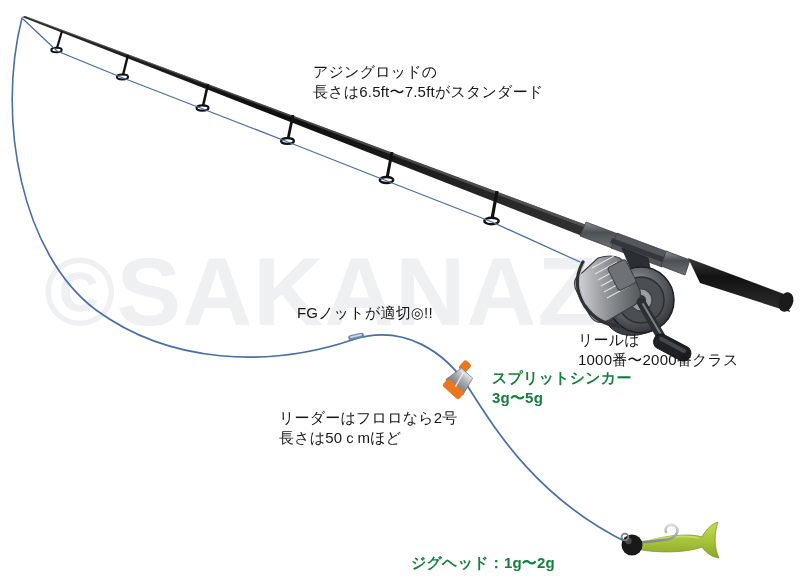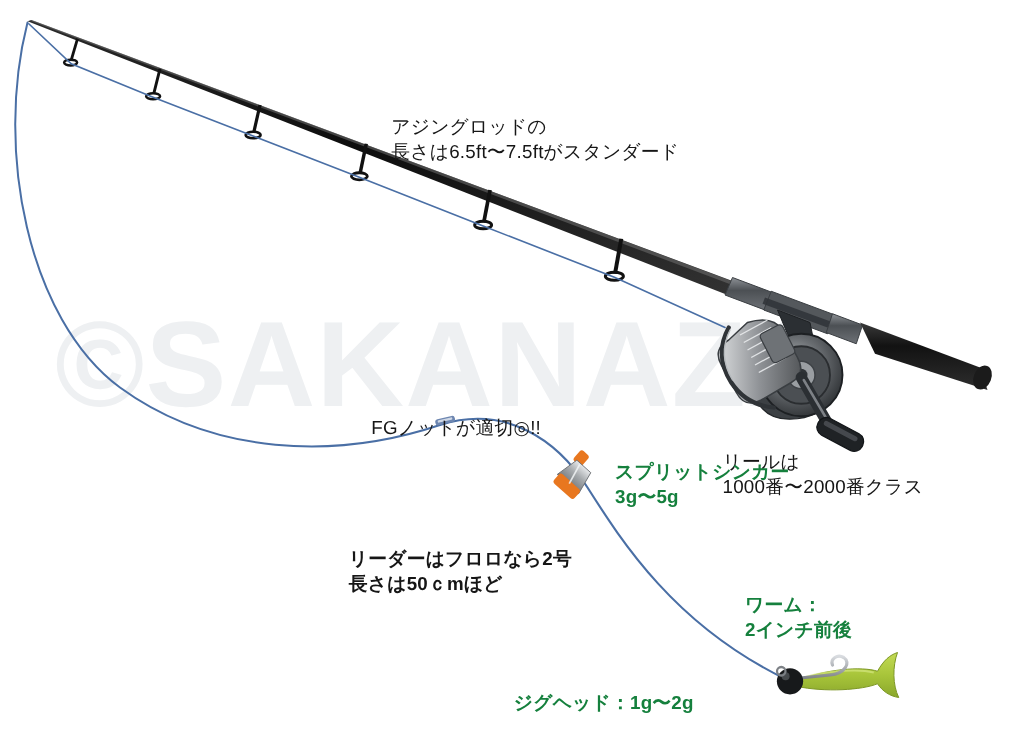--- a/index.html
+++ b/index.html
@@ -31,40 +31,39 @@
     color: #1a1a1a;
     font-size: 15px;
     letter-spacing: 0.2px;
   }
   .label.red {
     color: #15803d;
     font-weight: bold;
   }
   .label.dark {
     color: #161616;
-    margin-top: 30px;
   }
   .wm {
     position: absolute;
     left: 44px;
     top: 236px;
     font-size: 97px;
     font-weight: bold;
     color: #eef0f2;
     letter-spacing: 1px;
     white-space: pre;
     user-select: none;
   }
   
   #lbl-rod      { left: 313px; top: 62px; }
   #lbl-line     { left: 62px;  top: 138px; }
   #lbl-knot     { left: 297px; top: 303px; }
   #lbl-reel     { left: 578px; top: 330px; }
   #lbl-sinker   { left: 492px; top: 368px; }
-  #lbl-leader   { left: 279px; top: 408px; font-weight: bold; }
+  #lbl-leader   { left: 279px; top: 408px; }
   #lbl-worm     { left: 596px; top: 475px; }
   #lbl-jighead  { left: 411px; top: 553px; }
 </style>
 </head>
 <body>
 
 <div id="stage">
 
   <div class="wm">©SAKANAZA</div>
 
@@ -229,17 +228,15 @@
 
   <div class="label dark" id="lbl-rod">アジングロッドの
 長さは6.5ft〜7.5ftがスタンダード</div>
   <div class="label dark" id="lbl-knot">FGノットが適切◎!!</div>
   <div class="label dark" id="lbl-reel">リールは
 1000番〜2000番クラス</div>
   <div class="label dark" id="lbl-leader">リーダーはフロロなら2号
 長さは50ｃmほど</div>
   <div class="label red" id="lbl-sinker">スプリットシンカー
 3g〜5g</div>
-  <div class="label red" id="lbl-worm">ワーム：
-2インチ前後</div>
   <div class="label red" id="lbl-jighead">ジグヘッド：1g〜2g</div>
 
 </div>
 
 </body></html>

